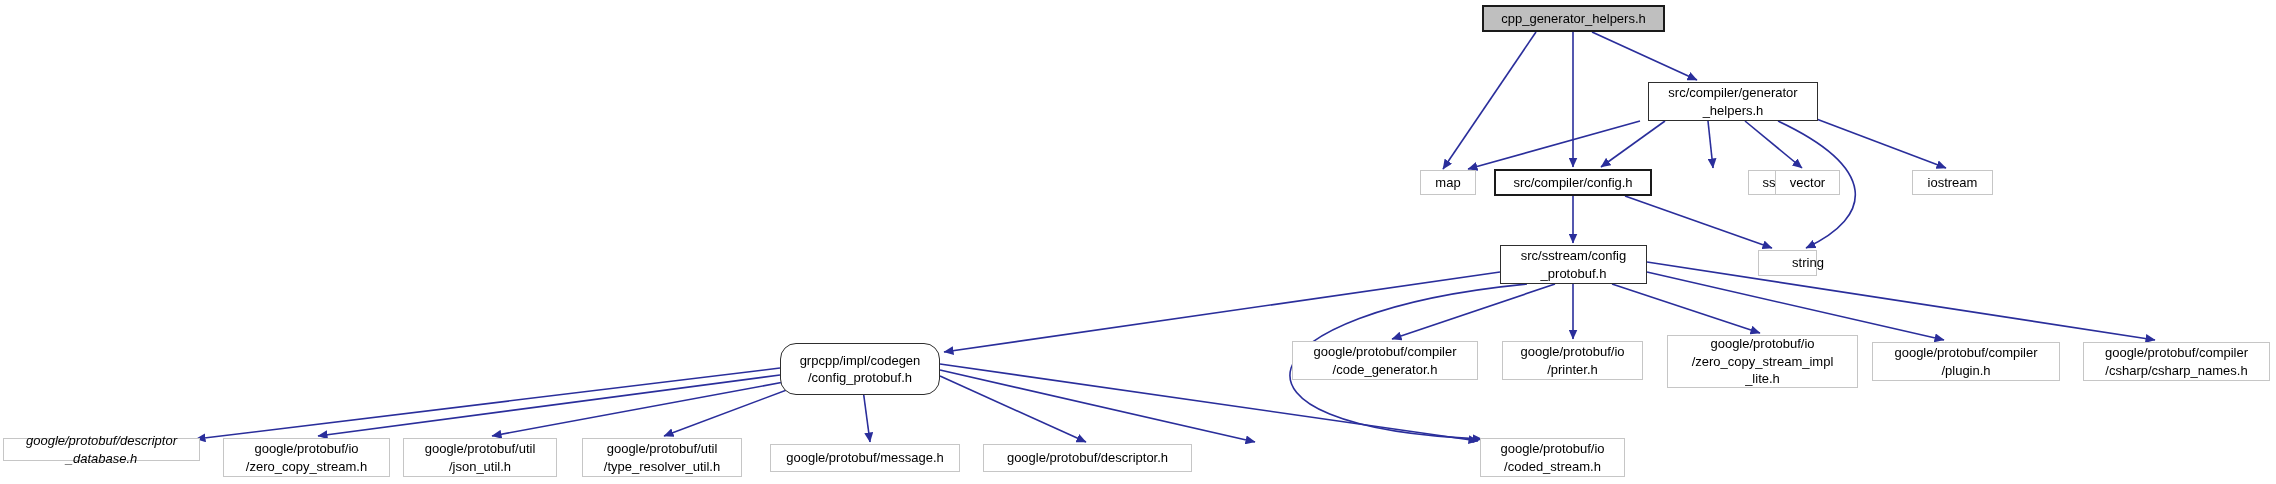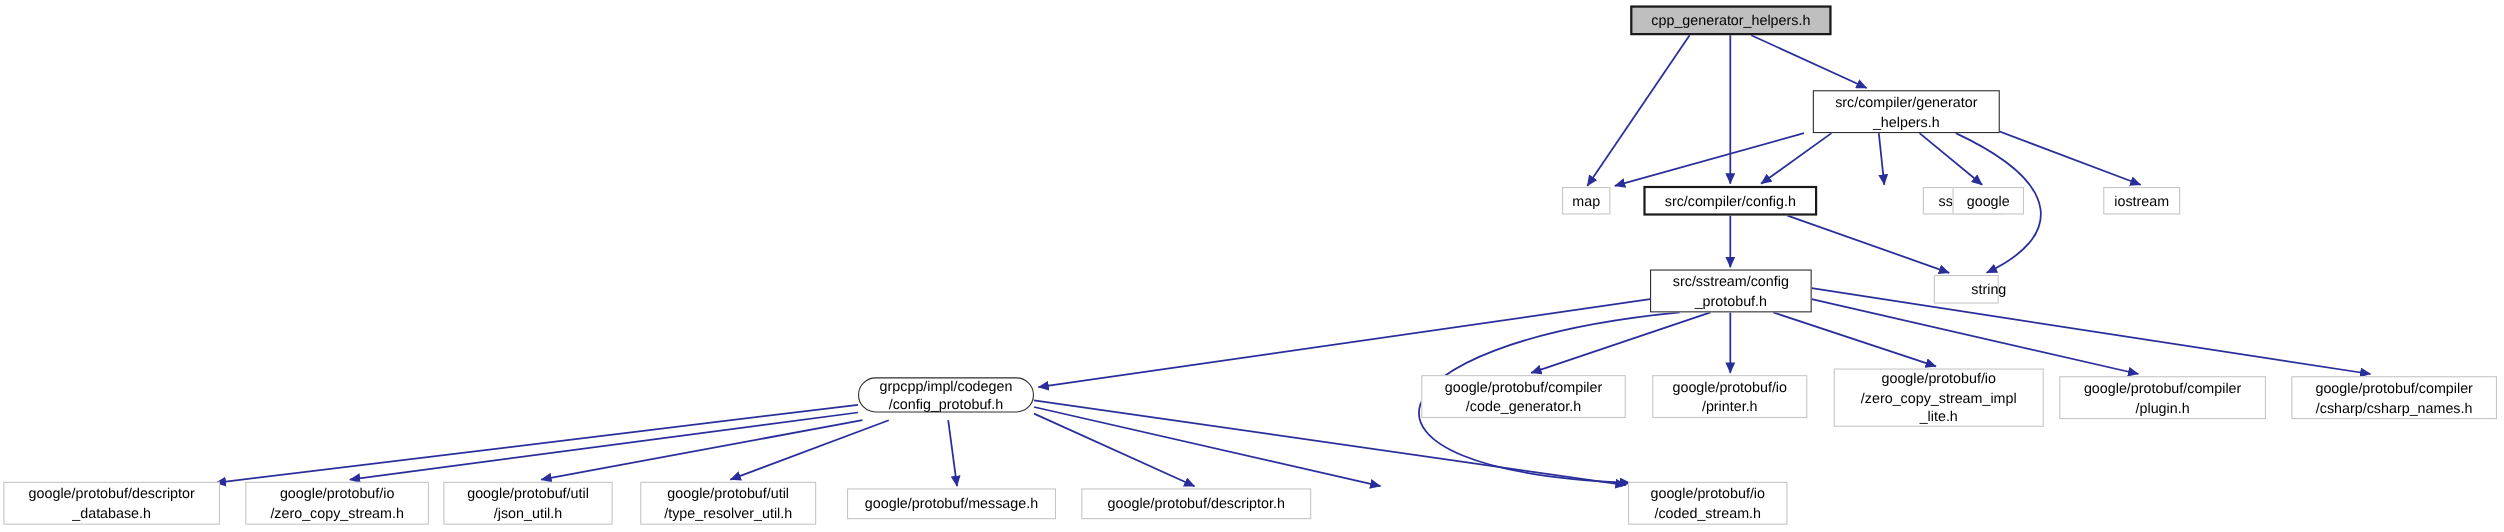--- a/index.html
+++ b/index.html
@@ -69,42 +69,42 @@
       <path d="M 784,382 L 492,436" class="edge" stroke="#2a2e9b" marker-end="url(#arrow)"></path>
       <path d="M 808,382 L 664,436" class="edge" stroke="#2a2e9b" marker-end="url(#arrow)"></path>
       <path d="M 862,382 L 870,442" class="edge" stroke="#2a2e9b" marker-end="url(#arrow)"></path>
       <path d="M 940,376 L 1086,442" class="edge" stroke="#2a2e9b" marker-end="url(#arrow)"></path>
       <path d="M 940,370 L 1255,442" class="edge" stroke="#2a2e9b" marker-end="url(#arrow)"></path>
       <path d="M 940,364 L 1478,441" class="edge" stroke="#2a2e9b" marker-end="url(#arrow)"></path>
     </svg>
 <div class="node root" style="left: 1482px; top: 5px; width: 183px; height: 27px;">cpp_generator_helpers.h</div>
     <div class="node internal" style="left: 1628px; top: 82px; width: 170px; height: 39px; margin-left: 20px;">src/compiler/generator
 _helpers.h</div>
-    <div class="node external" style="left: 1420px; top: 170px; width: 44px; height: 25px;">map</div>
+    <div class="node external" style="left: 1420px; top: 170px; width: 56px; height: 25px;">map</div>
     <div class="node bold" style="left: 1494px; top: 169px; width: 158px; height: 27px; text-align: center;">src/compiler/config.h</div>
     <div class="node external" style="left: 1720px; top: 170px; width: 75px; height: 25px; margin-left: 28px;">sstream</div>
-    <div class="node external" style="left: 1775px; top: 170px; width: 65px; height: 25px;">google</div>
-    <div class="node external" style="left: 1912px; top: 170px; width: 70px; height: 25px;">iostream</div>
+    <div class="node external" style="left: 1775px; top: 170px; width: 65px; height: 25px;">vector</div>
+    <div class="node external" style="left: 1912px; top: 170px; width: 81px; height: 25px;">iostream</div>
     <div class="node internal" style="left: 1500px; top: 245px; width: 147px; height: 39px;">src/sstream/config
 _protobuf.h</div>
     <div class="node external" style="left: 1758px; top: 250px; width: 59px; height: 26px; padding-left: 41px;">string</div>
-    <div class="node internal" style="left: 780px; top: 343px; width: 160px; height: 32px; border-radius: 16px;">grpcpp/impl/codegen
+    <div class="node internal" style="left: 780px; top: 343px; width: 160px; height: 52px; border-radius: 16px;">grpcpp/impl/codegen
 /config_protobuf.h</div>
     <div class="node external" style="left: 1292px; top: 341px; width: 186px; height: 39px;">google/protobuf/compiler
 /code_generator.h</div>
     <div class="node external" style="left: 1502px; top: 341px; width: 141px; height: 39px;">google/protobuf/io
 /printer.h</div>
     <div class="node external" style="left: 1667px; top: 335px; width: 191px; height: 53px;">google/protobuf/io
 /zero_copy_stream_impl
 _lite.h</div>
     <div class="node external" style="left: 1872px; top: 342px; width: 188px; height: 39px;">google/protobuf/compiler
 /plugin.h</div>
     <div class="node external" style="left: 2083px; top: 342px; width: 187px; height: 39px;">google/protobuf/compiler
 /csharp/csharp_names.h</div>
-    <div class="node external" style="left: 3px; top: 438px; width: 197px; height: 39px;">google/protobuf/descriptor
+    <div class="node external" style="left: 3px; top: 438px; width: 197px; height: 23px; font-style: italic;">google/protobuf/descriptor
 _database.h</div>
     <div class="node external" style="left: 223px; top: 438px; width: 167px; height: 39px;">google/protobuf/io
 /zero_copy_stream.h</div>
     <div class="node external" style="left: 403px; top: 438px; width: 154px; height: 39px;">google/protobuf/util
 /json_util.h</div>
     <div class="node external" style="left: 582px; top: 438px; width: 160px; height: 39px;">google/protobuf/util
 /type_resolver_util.h</div>
     <div class="node external" style="left: 983px; top: 444px; width: 209px; height: 28px;">google/protobuf/descriptor.h</div>
     <div class="node external" style="left: 770px; top: 444px; width: 190px; height: 28px;">google/protobuf/message.h</div>
     <div class="node external" style="left: 1480px; top: 438px; width: 145px; height: 39px;">google/protobuf/io

